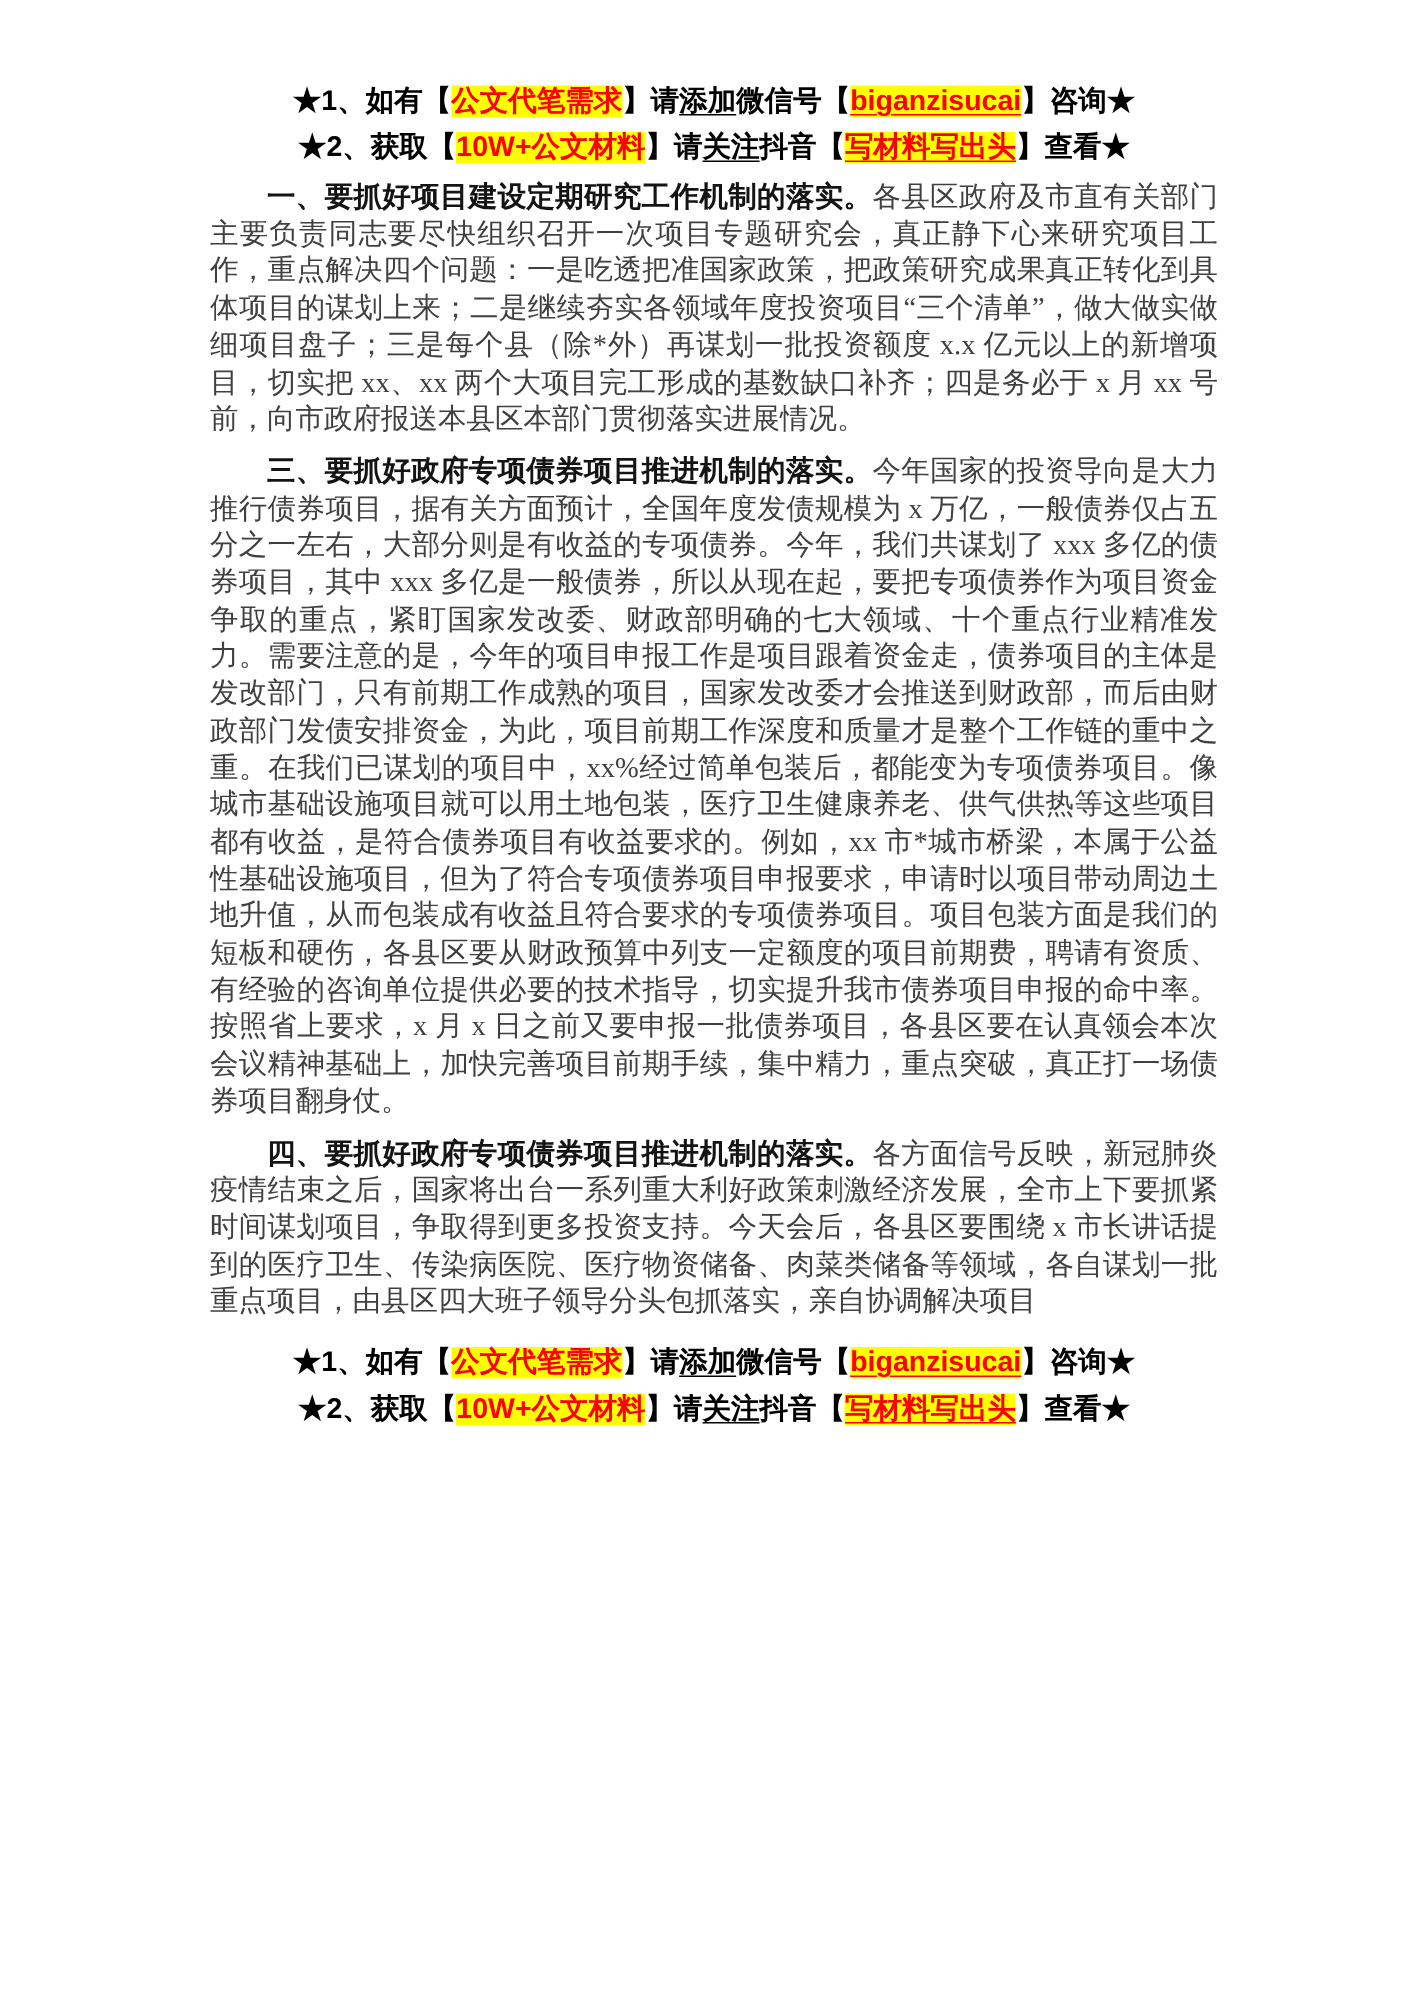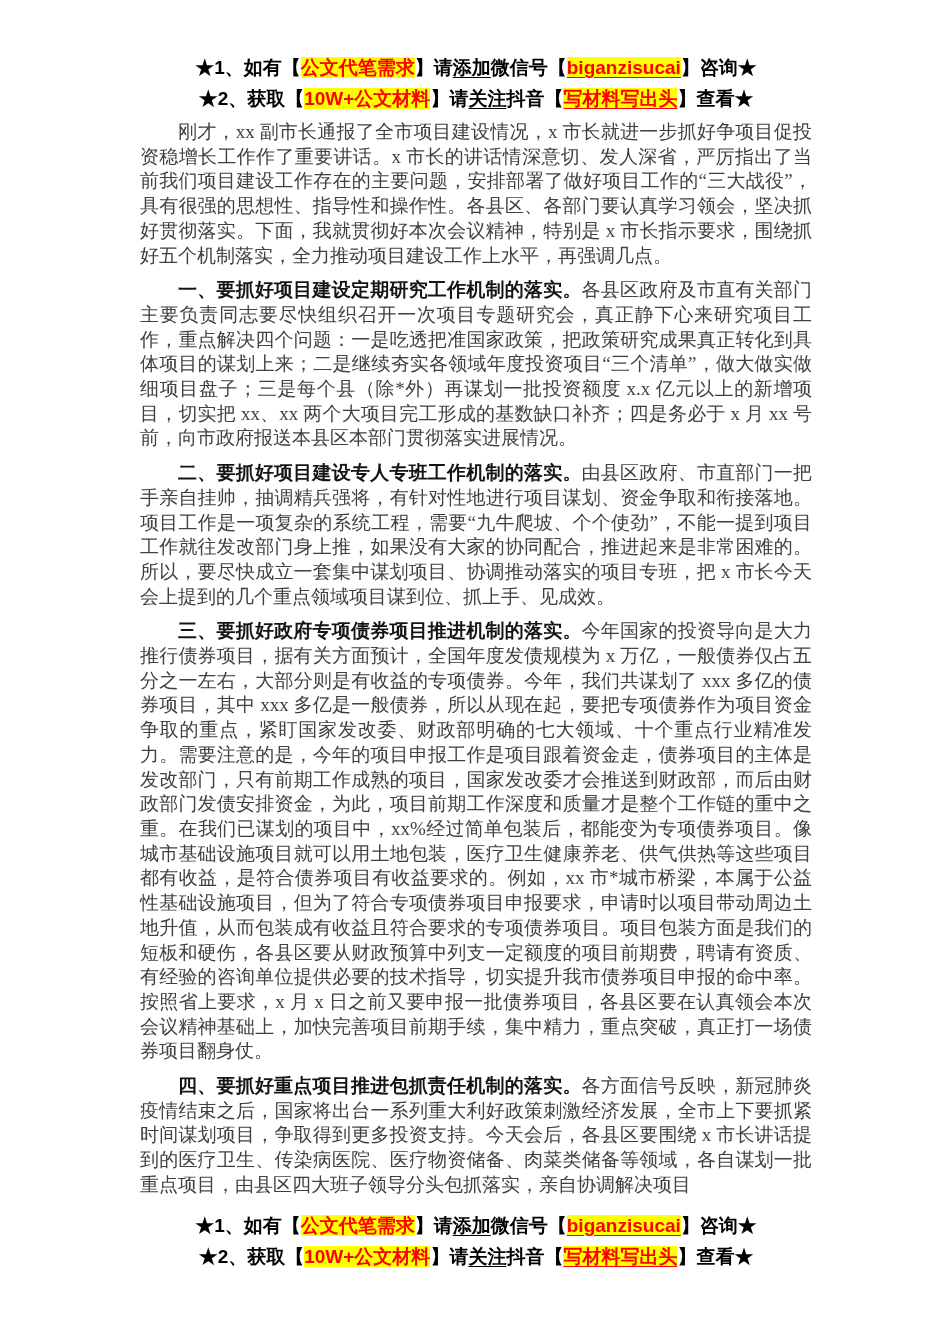--- a/index.html
+++ b/index.html
@@ -71,25 +71,23 @@
 <body>
 
 <div class="page">
 
   <div class="promo-banner header">
     <div class="promo-line"><span class="seg plain">★1、如有【</span><span class="seg hl-red">公文代笔需求</span><span class="seg plain">】请</span><span class="seg underline">添加</span><span class="seg plain">微信号【</span><span class="seg hl-red-underline">biganzisucai</span><span class="seg plain">】咨询★</span></div>
     <div class="promo-line"><span class="seg plain">★2、获取【</span><span class="seg hl-red">10W+公文材料</span><span class="seg plain">】请</span><span class="seg underline">关注</span><span class="seg plain">抖音【</span><span class="seg hl-red-underline">写材料写出头</span><span class="seg plain">】查看★</span></div>
   </div>
 
   <div class="doc-body">
-      <p>刚才，xx 副市长通报了全市项目建设情况，x 市长就进一步抓好争项目促投资稳增长工作作了重要讲话。x 市长的讲话情深意切、发人深省，严厉指出了当前我们项目建设工作存在的主要问题，安排部署了做好项目工作的“三大战役”，具有很强的思想性、指导性和操作性。各县区、各部门要认真学习领会，坚决抓好贯彻落实。下面，我就贯彻好本次会议精神，特别是 x 市长指示要求，围绕抓好五个机制落实，全力推动项目建设工作上水平，再强调几点。</p>
       <p><b>一、要抓好项目建设定期研究工作机制的落实。</b>各县区政府及市直有关部门主要负责同志要尽快组织召开一次项目专题研究会，真正静下心来研究项目工作，重点解决四个问题：一是吃透把准国家政策，把政策研究成果真正转化到具体项目的谋划上来；二是继续夯实各领域年度投资项目“三个清单”，做大做实做细项目盘子；三是每个县（除*外）再谋划一批投资额度 x.x 亿元以上的新增项目，切实把 xx、xx 两个大项目完工形成的基数缺口补齐；四是务必于 x 月 xx 号前，向市政府报送本县区本部门贯彻落实进展情况。</p>
-      <p><b>二、要抓好项目建设专人专班工作机制的落实。</b>由县区政府、市直部门一把手亲自挂帅，抽调精兵强将，有针对性地进行项目谋划、资金争取和衔接落地。项目工作是一项复杂的系统工程，需要“九牛爬坡、个个使劲”，不能一提到项目工作就往发改部门身上推，如果没有大家的协同配合，推进起来是非常困难的。所以，要尽快成立一套集中谋划项目、协调推动落实的项目专班，把 x 市长今天会上提到的几个重点领域项目谋到位、抓上手、见成效。</p>
       <p><b>三、要抓好政府专项债券项目推进机制的落实。</b>今年国家的投资导向是大力推行债券项目，据有关方面预计，全国年度发债规模为 x 万亿，一般债券仅占五分之一左右，大部分则是有收益的专项债券。今年，我们共谋划了 xxx 多亿的债券项目，其中 xxx 多亿是一般债券，所以从现在起，要把专项债券作为项目资金争取的重点，紧盯国家发改委、财政部明确的七大领域、十个重点行业精准发力。需要注意的是，今年的项目申报工作是项目跟着资金走，债券项目的主体是发改部门，只有前期工作成熟的项目，国家发改委才会推送到财政部，而后由财政部门发债安排资金，为此，项目前期工作深度和质量才是整个工作链的重中之重。在我们已谋划的项目中，xx%经过简单包装后，都能变为专项债券项目。像城市基础设施项目就可以用土地包装，医疗卫生健康养老、供气供热等这些项目都有收益，是符合债券项目有收益要求的。例如，xx 市*城市桥梁，本属于公益性基础设施项目，但为了符合专项债券项目申报要求，申请时以项目带动周边土地升值，从而包装成有收益且符合要求的专项债券项目。项目包装方面是我们的短板和硬伤，各县区要从财政预算中列支一定额度的项目前期费，聘请有资质、有经验的咨询单位提供必要的技术指导，切实提升我市债券项目申报的命中率。按照省上要求，x 月 x 日之前又要申报一批债券项目，各县区要在认真领会本次会议精神基础上，加快完善项目前期手续，集中精力，重点突破，真正打一场债券项目翻身仗。</p>
-      <p><b>四、要抓好重点项目推进包抓责任机制的落实。</b>各方面信号反映，新冠肺炎疫情结束之后，国家将出台一系列重大利好政策刺激经济发展，全市上下要抓紧时间谋划项目，争取得到更多投资支持。今天会后，各县区要围绕 x 市长讲话提到的医疗卫生、传染病医院、医疗物资储备、肉菜类储备等领域，各自谋划一批重点项目，由县区四大班子领导分头包抓落实，亲自协调解决项目</p>
+      <p><b>四、要抓好政府专项债券项目推进机制的落实。</b>各方面信号反映，新冠肺炎疫情结束之后，国家将出台一系列重大利好政策刺激经济发展，全市上下要抓紧时间谋划项目，争取得到更多投资支持。今天会后，各县区要围绕 x 市长讲话提到的医疗卫生、传染病医院、医疗物资储备、肉菜类储备等领域，各自谋划一批重点项目，由县区四大班子领导分头包抓落实，亲自协调解决项目</p>
     </div>
 
   <div class="promo-banner footer">
     <div class="promo-line"><span class="seg plain">★1、如有【</span><span class="seg hl-red">公文代笔需求</span><span class="seg plain">】请</span><span class="seg underline">添加</span><span class="seg plain">微信号【</span><span class="seg hl-red-underline">biganzisucai</span><span class="seg plain">】咨询★</span></div>
     <div class="promo-line"><span class="seg plain">★2、获取【</span><span class="seg hl-red">10W+公文材料</span><span class="seg plain">】请</span><span class="seg underline">关注</span><span class="seg plain">抖音【</span><span class="seg hl-red-underline">写材料写出头</span><span class="seg plain">】查看★</span></div>
   </div>
 
 </div>
 
 </body></html>

